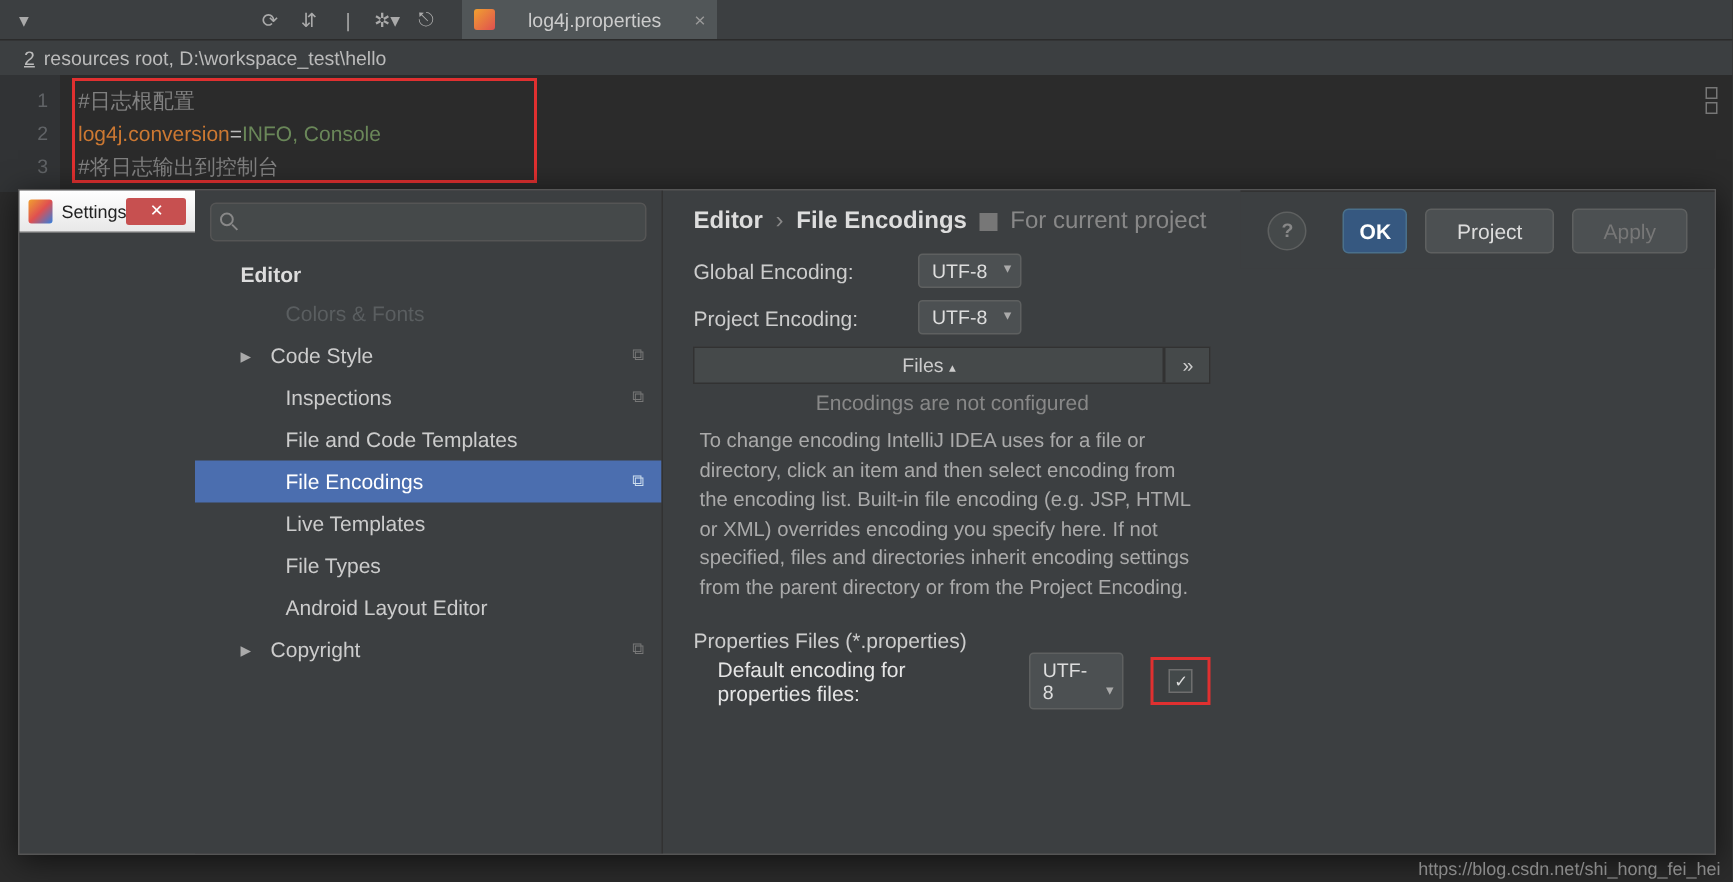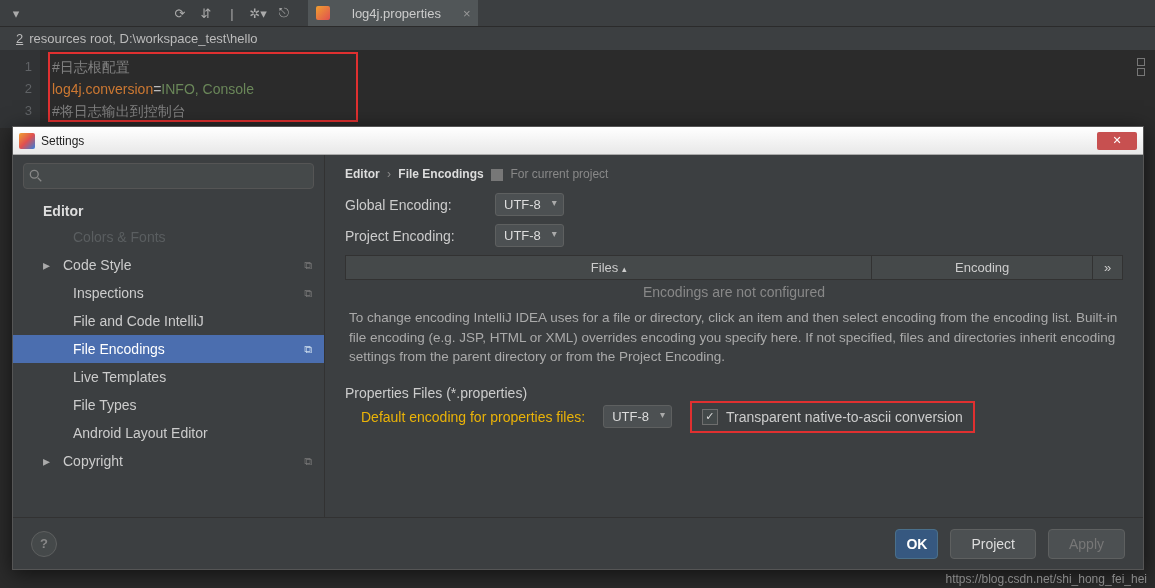--- a/index.html
+++ b/index.html
@@ -25,21 +25,21 @@
     .code { flex: 1; background: #2b2b2b; padding: 6px 12px; font-family: "Consolas", monospace; font-size: 14px; line-height: 22px; position: relative; }
     .red-box1 { position: absolute; left: 8px; top: 2px; width: 310px; height: 70px; border: 2px solid #e03030; pointer-events: none; }
     .comment { color: #808080; }
     .key { color: #cc7832; }
     .eq { color: #bbb; }
     .val { color: #6a8759; }
     .mini { position: absolute; right: 10px; top: 8px; width: 8px; height: 8px; border: 1px solid #777; }
     .mini2 { position: absolute; right: 10px; top: 18px; width: 8px; height: 8px; border: 1px solid #777; }
 
     
-    .dialog { position: absolute; top: 126px; left: 12px; width: 1132px; height: 444px; background: #3c3f41; border: 1px solid #555; box-shadow: 0 4px 20px rgba(0,0,0,0.6); display: flex; flex-direction: column; }
+    .dialog { position: absolute; top: 126px; left: 12px; width: 1132px; height: 444px; background: #3c3f41; border: 1px solid #555; box-shadow: 0 4px 20px rgba(0,0,0,0.6); display: flex; flex-direction: row; }
     .titlebar { height: 28px; background: linear-gradient(#fff, #e8e8e8); display: flex; align-items: center; padding: 0 6px; border-bottom: 1px solid #aaa; }
     .titlebar .app-icon { width: 16px; height: 16px; background: linear-gradient(135deg, #f0a030, #e05050, #3080e0); border-radius: 2px; margin-right: 6px; }
     .titlebar .title { color: #222; font-size: 12px; }
     .titlebar .close-btn { margin-left: auto; width: 40px; height: 18px; background: #c75050; color: #fff; display: flex; align-items: center; justify-content: center; border-radius: 2px; font-size: 11px; cursor: pointer; }
 
     .dialog-body { flex: 1; display: flex; overflow: hidden; }
 
     .sidebar { width: 312px; background: #3c3f41; border-right: 1px solid #323232; display: flex; flex-direction: column; }
     .search-wrap { padding: 8px 10px; }
     .search { width: 100%; height: 26px; background: #45494a; border: 1px solid #555; border-radius: 4px; color: #bbb; padding: 0 28px 0 8px; font-size: 13px; outline: none; }
@@ -49,21 +49,21 @@
     .tree { flex: 1; overflow: hidden; }
     .tree-header { padding: 6px 16px 4px 30px; color: #ddd; font-weight: 600; font-size: 14px; }
     .tree-item { padding: 6px 12px 6px 50px; color: #ccc; cursor: pointer; position: relative; font-size: 14px; display: flex; align-items: center; }
     .tree-item.faded { color: #5a5e60; padding-left: 50px; }
     .tree-item.selected { background: #4b6eaf; color: #fff; }
     .tree-item .arrow { position: absolute; left: 30px; color: #aaa; }
     .tree-item .copy { margin-left: auto; color: #777; font-size: 11px; }
     .tree-item.l2 { padding-left: 60px; }
 
     .content { flex: 1; padding: 12px 20px; overflow: hidden; position: relative; }
-    .breadcrumb { font-size: 12px; margin-bottom: 12px; }
+    .breadcrumb { font-size: 16px; margin-bottom: 12px; }
     .breadcrumb .b1 { color: #ddd; font-weight: 600; }
     .breadcrumb .sep { color: #888; margin: 0 4px; }
     .breadcrumb .proj-icon { display: inline-block; width: 12px; height: 12px; background: #777; margin: 0 4px; vertical-align: middle; }
     .breadcrumb .sub { color: #888; }
 
     .row { display: flex; align-items: center; margin-bottom: 8px; }
     .row .label { width: 150px; color: #ccc; font-size: 14px; }
     .combo { background: #4c5052; border: 1px solid #5e6060; color: #ddd; padding: 3px 22px 3px 8px; border-radius: 3px; position: relative; cursor: pointer; font-size: 13px; }
     .combo::after { content: "▾"; position: absolute; right: 6px; color: #aaa; font-size: 10px; }
 
@@ -72,21 +72,21 @@
     .th.path { flex: 2.5; border-right: 1px solid #323232; position: relative; }
     .th.enc { flex: 1; }
     .th.more { width: 30px; border-left: 1px solid #323232; cursor: pointer; }
     .sort-arrow { font-size: 9px; }
     .not-conf { text-align: center; color: #888; font-size: 14px; margin: 4px 0 2px; font-style: normal; }
 
     .help-text { color: #aaa; font-size: 13.5px; line-height: 1.45; padding: 6px 4px 10px; }
 
     .section-label { color: #ccc; font-size: 14px; margin-top: 8px; }
     .prop-row { display: flex; align-items: center; gap: 18px; padding-left: 16px; }
-    .prop-row .plabel { color: #eab308; font-size: 14px; }
+    .prop-row .plabel { color: #e5e5e5; font-size: 14px; }
     .checkbox-wrap { display: flex; align-items: center; gap: 8px; padding: 6px 10px; }
     .red-box2 { border: 2px solid #e03030; }
     .checkbox { width: 16px; height: 16px; background: #43494a; border: 1px solid #6e6e6e; display: flex; align-items: center; justify-content: center; color: #ddd; font-size: 11px; cursor: pointer; }
     .check-label { color: #ccc; font-size: 14px; }
 
     .dialog-footer { height: 52px; border-top: 1px solid #323232; display: flex; align-items: center; padding: 0 18px; gap: 12px; background: #3c3f41; }
     .help-circle { width: 26px; height: 26px; border: 1px solid #5e6060; border-radius: 50%; display: flex; align-items: center; justify-content: center; color: #888; font-weight: 600; cursor: pointer; background: #45494a; }
     .spacer { flex: 1; }
     .btn { padding: 6px 20px; border-radius: 4px; font-size: 14px; cursor: pointer; border: 1px solid #5e6060; background: #4c5052; color: #ddd; }
     .btn.primary { background: #365880; border-color: #4a708b; color: #fff; font-weight: 600; padding: 6px 10px; }
@@ -162,21 +162,21 @@
         <div class="tree-item">
             <span class="arrow">▸</span>
             <span>Code Style</span>
             <span class="copy">⧉</span>
           </div>
         <div class="tree-item l2">
             <span>Inspections</span>
             <span class="copy">⧉</span>
           </div>
         <div class="tree-item l2">
-            <span>File and Code IntelliJ</span>
+            <span>File and Code Templates</span>
           </div>
         <div class="tree-item l2 selected">
             <span>File Encodings</span>
             <span class="copy" style="color:#cde;">⧉</span>
           </div>
         <div class="tree-item l2">
             <span>Live Templates</span>
           </div>
         <div class="tree-item l2">
             <span>File Types</span>
@@ -205,34 +205,32 @@
         <span class="label">Global Encoding:</span>
         <span class="combo"><span>UTF-8</span></span>
       </div>
       <div class="row">
         <span class="label">Project Encoding:</span>
         <span class="combo"><span>UTF-8</span></span>
       </div>
 
       <div class="table-header">
         <div class="th path"><span>Files</span> <span class="sort-arrow">▴</span></div>
-        <div class="th enc">Encoding</div>
         <div class="th more">»</div>
       </div>
       <div class="not-conf">Encodings are not configured</div>
 
       <div class="help-text">To change encoding IntelliJ IDEA uses for a file or directory, click an item and then select encoding from the encoding list. Built-in file encoding (e.g. JSP, HTML or XML) overrides encoding you specify here. If not specified, files and directories inherit encoding settings from the parent directory or from the Project Encoding.</div>
 
       <div class="section-label">Properties Files (*.properties)</div>
       <div class="prop-row">
         <span class="plabel">Default encoding for properties files:</span>
         <span class="combo"><span>UTF-8</span></span>
         <span class="checkbox-wrap red-box2">
           <span class="checkbox">✓</span>
-          <span class="check-label">Transparent native-to-ascii conversion</span>
         </span>
       </div>
     </div>
   </div>
 
   <div class="dialog-footer">
     <span class="help-circle">?</span>
     <span class="spacer"></span>
     <span class="btn primary">OK</span>
     <span class="btn">Project</span>

